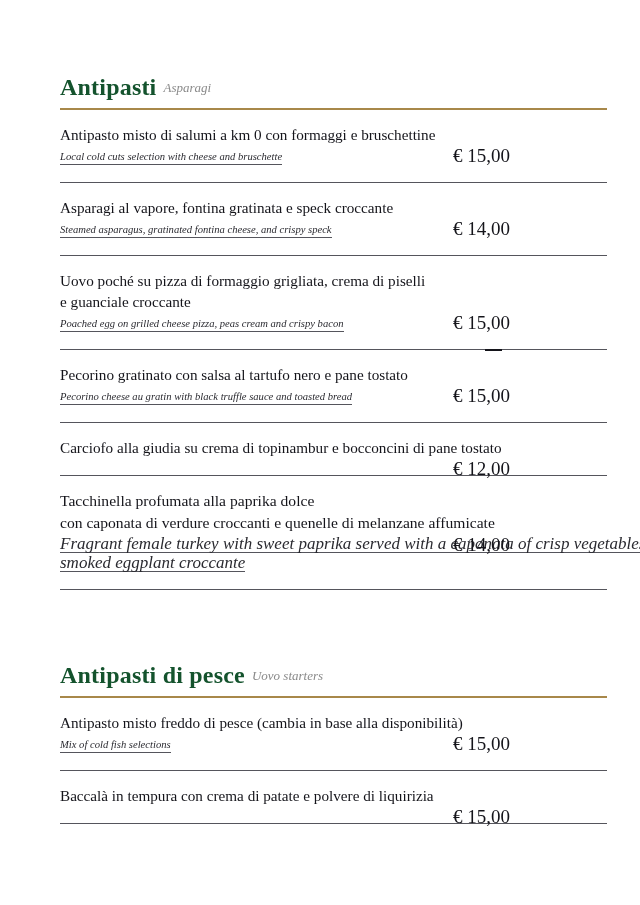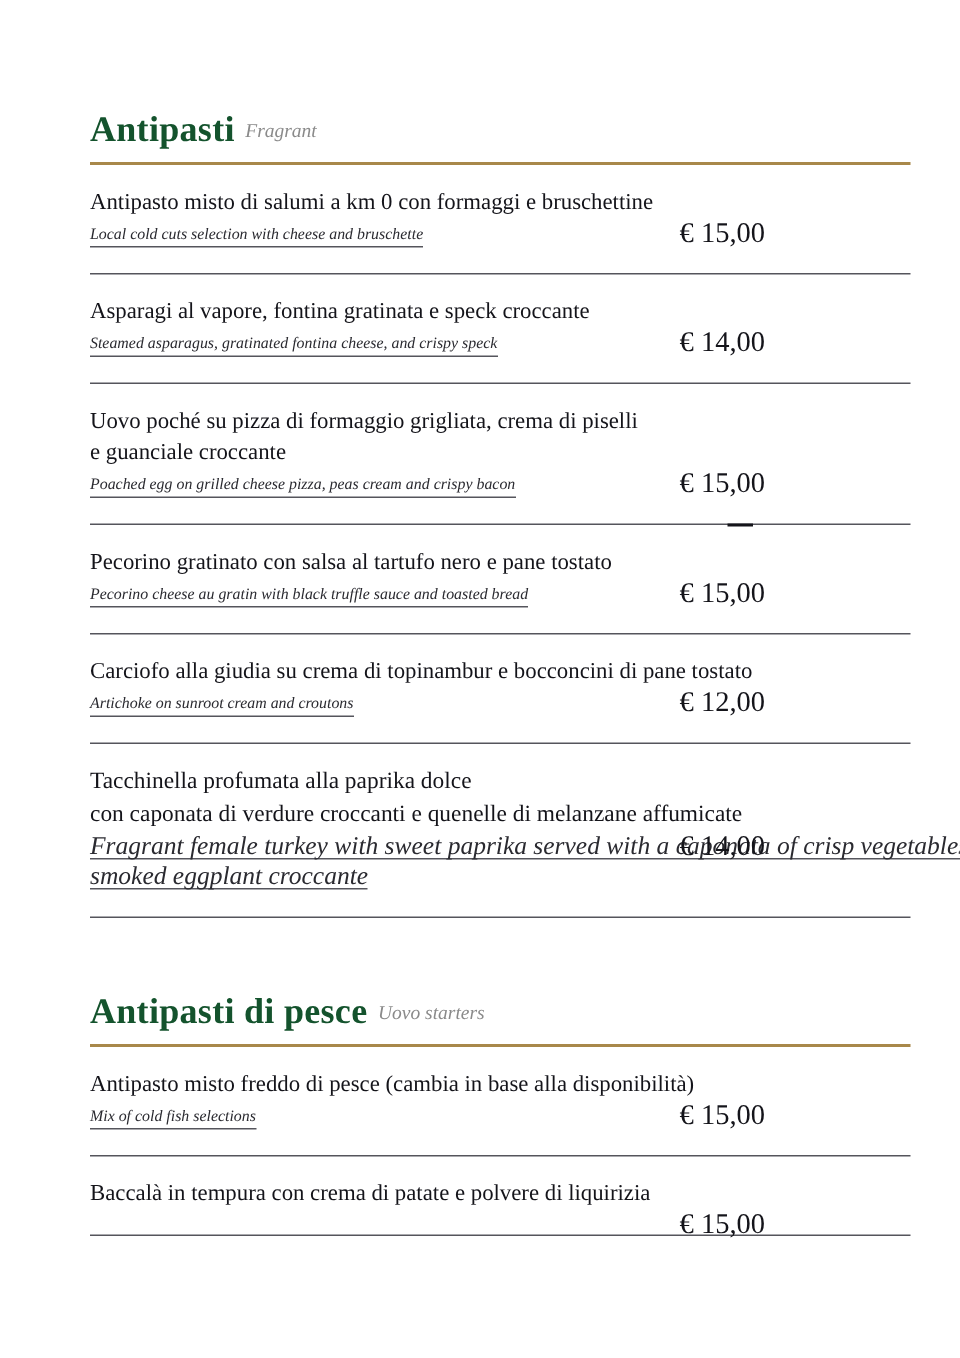--- a/index.html
+++ b/index.html
@@ -123,21 +123,21 @@
     background: #14141a;
   }
 </style>
 </head>
 <body>
 
 <div class="page">
 
   <div class="section" id="section-0" style="top:70px;">
     <div class="sec-head">
-      <span class="sec-title">Antipasti</span><span class="sec-sub">Fragrant</span>
+      <span class="sec-title">Antipasti</span><span class="sec-sub">Asparagi</span>
     </div>
     <div class="items" id="items-0">
         <div class="item">
           <div class="name-block">
             <div class="item-line">
               <span class="name">Antipasto misto di salumi a km 0 con formaggi e bruschettine</span>
               <span class="price">€ 15,00</span>
             </div>
           </div>
           <div class="desc-wrap"><span class="desc">Local cold cuts selection with cheese and bruschette</span></div>
@@ -173,21 +173,20 @@
           </div>
           <div class="desc-wrap"><span class="desc">Pecorino cheese au gratin with black truffle sauce and toasted bread</span></div>
         </div>
         <div class="item">
           <div class="name-block">
             <div class="item-line">
               <span class="name">Carciofo alla giudia su crema di topinambur e bocconcini di pane tostato</span>
               <span class="price">€ 12,00</span>
             </div>
           </div>
-          <div class="desc-wrap"><span class="desc">Artichoke on sunroot cream and croutons</span></div>
         </div>
         <div class="item big">
           <div class="name-block">
             <div class="item-line">
               <span class="name">Tacchinella profumata alla paprika dolce</span>
             </div>
             <div class="item-line">
               <span class="name">con caponata di verdure croccanti e quenelle di melanzane affumicate</span>
               <span class="price">€ 14,00</span>
             </div>

